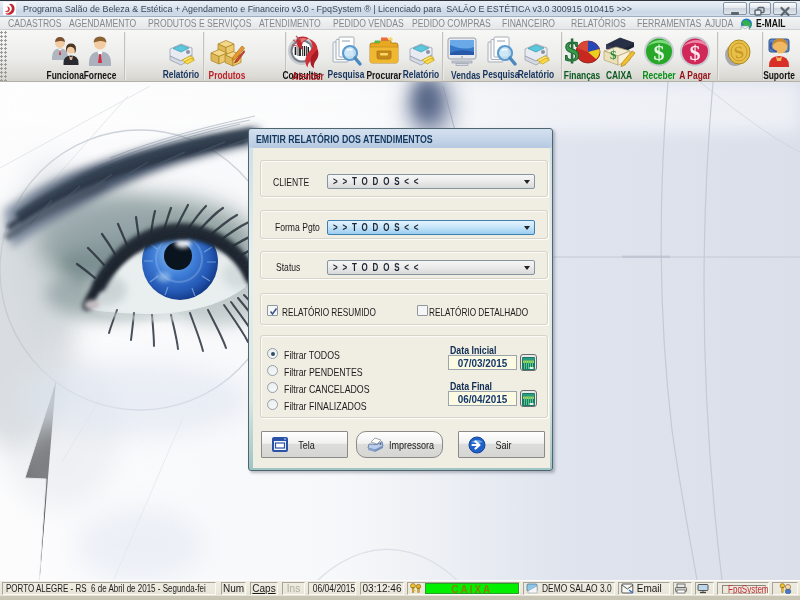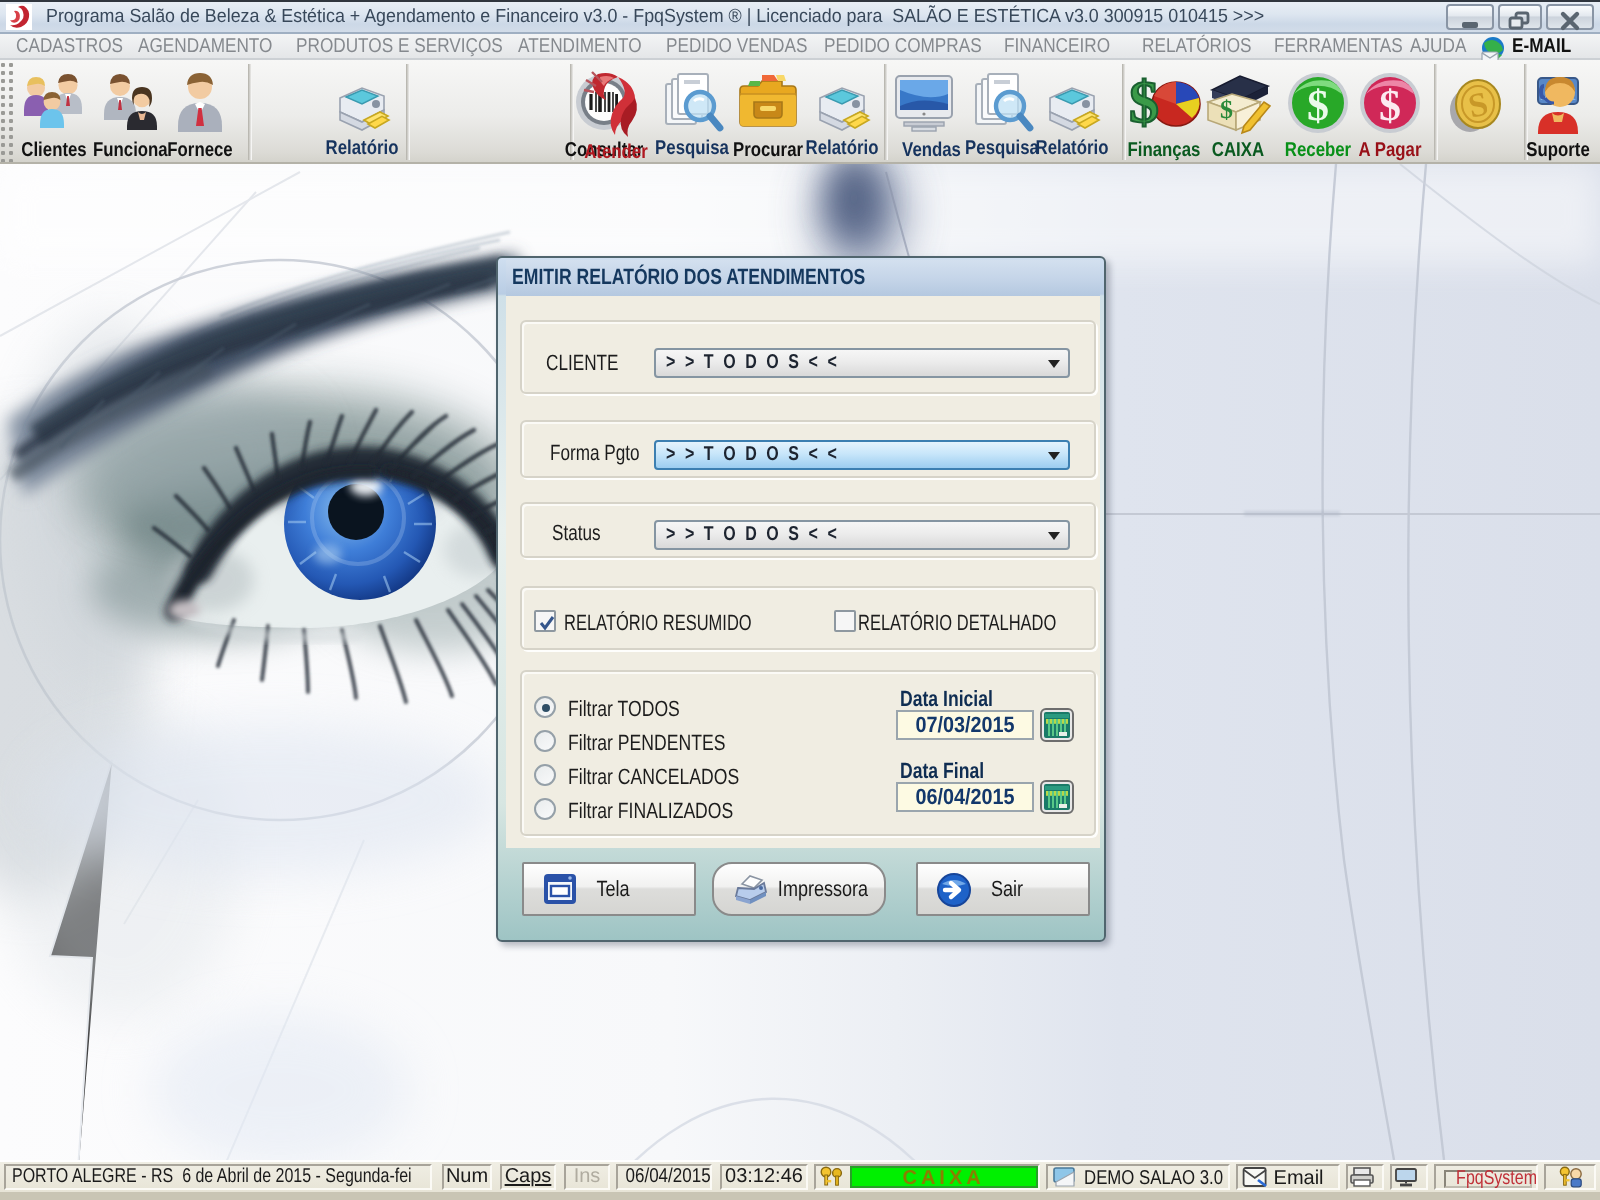--- a/index.html
+++ b/index.html
@@ -39,21 +39,21 @@
 
 #main { left:0; top:82px; width:800px; height:498px; }
 
 #dialog { left:248px; top:128px; width:305px; height:343px;
   border:1px solid #50656e; border-radius:3px;
   background:linear-gradient(#cfdff0, #b9cde4 18px, #cfe0e8 19px, #e8f0ee 40%, #d7e6e2 80%, #9ec4c4 100%);
   box-shadow:2px 2px 3px rgba(60,70,90,0.35); }
 #dlgtitle { left:4px; top:1px; width:297px; height:18px;
   background:linear-gradient(#d3e0ef, #c4d4e8 55%, #b4c8e0);
   font-size:11px; font-weight:bold; color:#15385e; line-height:18px; padding-left:3px; }
-#dlgclient { left:4px; top:19px; width:297px; height:276px; background:#f0ede2; }
+#dlgclient { left:4px; top:19px; width:297px; height:320px; background:#f0ede2; }
 .gbox { position:absolute; left:7px; width:288px; border:1px solid #d6d3c8; border-radius:3px;
   box-shadow:1px 1px 0 rgba(255,255,255,0.9), inset 1px 1px 0 rgba(255,255,255,0.7); }
 .dlbl { position:absolute; font-size:11px; color:#1c1c1c; white-space:nowrap;
   transform:scaleX(var(--sx,0.78)); transform-origin:0 0; }
 .ctx { display:inline-block; transform:scaleX(0.8); transform-origin:0 50%; }
 .dtx { display:inline-block; transform:scaleX(0.9); }
 .stx { display:inline-block; transform:scaleX(0.85); transform-origin:0 50%; }
 #dlgtitle span { display:inline-block; transform:scaleX(0.8); transform-origin:0 50%; }
 .combo { position:absolute; left:74px; width:208px; height:15px;
   border:1px solid #8595a2; border-radius:2px;
@@ -312,36 +312,20 @@
         <rect x="7" y="4.5" width="15" height="20" rx="1" fill="#fafbfc" stroke="#a8b0ba" stroke-width="1"></rect>
         <rect x="10" y="2" width="15" height="20" rx="1" fill="#ffffff" stroke="#a8b0ba" stroke-width="1"></rect>
         <rect x="13" y="5" width="8" height="2" fill="#c8ced6"></rect>
         <circle cx="21" cy="18" r="7" fill="#bfe0f4" fill-opacity="0.75" stroke="#5b9bd0" stroke-width="2.2"></circle>
         <path d="M26 23 L31 29" stroke="#4a88c0" stroke-width="3.4" stroke-linecap="round"></path>
         <path d="M18 15.5 Q20 13.5 23 15" stroke="#ffffff" stroke-width="1.4" fill="none"></path>
       </g>
     </defs>
   </svg>
 
-  <div class="tool" style="left:6px; width:42px;">
-    <svg class="ticon" width="36" height="35" viewBox="0 0 36 35">
-      <circle cx="9" cy="9" r="4.5" fill="#f2cba2"></circle>
-        <path d="M4.5 8 Q5 3.5 9 3.5 Q13.5 3.5 13.5 8 Q11 6.5 9 7 Q6 7.5 4.5 8" fill="#e8c05e"></path>
-      <path d="M3 20 Q3 12.5 9 12.5 Q15 12.5 15 20 L15 23 L3 23 Z" fill="#8a5fb0"></path>
-      <circle cx="25" cy="7.5" r="4.8" fill="#f2cba2"></circle>
-        <path d="M20 6.5 Q20.5 2 25 2 Q29.5 2 29.8 6.5 Q27 5 25 5.5 Q22 6 20 6.5" fill="#7a5230"></path>
-      <path d="M18 19 Q18 11.5 25 11.5 Q32 11.5 32 19 L32 22 L18 22 Z" fill="#b8bec8"></path>
-      <path d="M23.5 12 L25 16 L26.5 12 Z" fill="#fff"></path>
-        <path d="M24.6 13 L25.4 13 L26 18 L24 18 Z" fill="#c03040"></path>
-      <circle cx="17" cy="16" r="4.2" fill="#f2cba2"></circle>
-        <path d="M12.8 15 Q13 11 17 11 Q21 11 21.2 15 Q19 13.5 17 14 Q14.5 14.5 12.8 15" fill="#8a6234"></path>
-      <path d="M11 27 Q11 19.5 17 19.5 Q23 19.5 23 27 L23 29 L11 29 Z" fill="#6cc4ec"></path>
-    </svg>
-    <span class="tcap" style="color:#111;">Clientes</span>
-  </div>
   <div class="tool" style="left:43px; width:44px;">
     <svg class="ticon" width="36" height="35" viewBox="0 0 36 35">
       <circle cx="13" cy="8" r="5" fill="#f2cba2"></circle>
         <path d="M8 7 Q8.5 2 13 2 Q17.5 2 18 7 Q15 5.5 13 6 Q10 6.5 8 7" fill="#7a5230"></path>
       <path d="M5 22 Q5 13.5 13 13.5 Q21 13.5 21 22 L21 25 L5 25 Z" fill="#b0b6c0"></path>
       <path d="M11.5 14 L13 18 L14.5 14 Z" fill="#fff"></path>
         <path d="M12.6 15 L13.4 15 L14 20 L12 20 Z" fill="#c03040"></path>
       <circle cx="24" cy="14" r="4.6" fill="#f2cba2"></circle>
       <path d="M19 14 Q19 8.5 24 8.5 Q29 8.5 29 14 Q29 17 27.5 18.5 Q28.5 14 26 12.5 Q23 11 20.5 13 Q19.5 14.5 20 17.5 Q19 16 19 14" fill="#4a3520"></path>
       <path d="M16.5 28 Q16.5 20.5 24 20.5 Q31.5 20.5 31.5 28 L31.5 30 L16.5 30 Z" fill="#2a2a30"></path>
@@ -360,20 +344,38 @@
     <span class="tcap" style="color:#111;">Fornece</span>
   </div>
   <div class="tsep" style="left:124px;"></div>
   <div class="tool" style="left:158px; width:46px;">
     <svg class="ticon" width="34" height="34" viewBox="0 0 34 34">
         <use href="#printer"></use>
       </svg>
     <span class="tcap" style="color:#16335e;">Relatório</span>
   </div>
   <div class="tsep" style="left:203px;"></div>
+  <div class="tool" style="left:203px; width:48px;">
+    <svg class="ticon" width="36" height="35" viewBox="0 0 36 35">
+      <g stroke="#b08828" stroke-width="0.8">
+      <path d="M9 9 L17 5.5 L25 9 L17 12.5 Z" fill="#f4d888"></path>
+      <path d="M9 9 L17 12.5 L17 20 L9 16.5 Z" fill="#dfb858"></path>
+      <path d="M25 9 L17 12.5 L17 20 L25 16.5 Z" fill="#eccb70"></path>
+      <path d="M2 18 L10 14.5 L18 18 L10 21.5 Z" fill="#f4d888"></path>
+      <path d="M2 18 L10 21.5 L10 29 L2 25.5 Z" fill="#dfb858"></path>
+      <path d="M18 18 L10 21.5 L10 29 L18 25.5 Z" fill="#eccb70"></path>
+      <path d="M16 20 L24 16.5 L32 20 L24 23.5 Z" fill="#f4d888"></path>
+      <path d="M16 20 L24 23.5 L24 31 L16 27.5 Z" fill="#dfb858"></path>
+      <path d="M32 20 L24 23.5 L24 31 L32 27.5 Z" fill="#eccb70"></path>
+      </g>
+      <path d="M24 22 L33 11 L35.5 13 L26.5 24 L23 25.5 Z" fill="#e89830" stroke="#b87818" stroke-width="0.8"></path>
+      <path d="M27 25 L35 15.5 L36 16.5 L28.5 26.5 L25.5 28 Z" fill="#d04838" stroke="#982818" stroke-width="0.7"></path>
+    </svg>
+    <span class="tcap" style="color:#c02028;">Produtos</span>
+  </div>
   <div class="tool" style="left:239px; width:54px;margin-left:36px;">
     <svg class="ticon" width="34" height="35" viewBox="0 0 34 35">
       <circle cx="17" cy="16" r="14" fill="#c8ccd2"></circle>
       <circle cx="17" cy="16" r="11.5" fill="#787f88"></circle>
       <circle cx="17" cy="16" r="9.5" fill="#fdfdfd"></circle>
       <g stroke="#1a1a1a">
           <path d="M10.5 12 V20" stroke-width="1.6"></path>
           <path d="M13 11 V21" stroke-width="0.8"></path>
           <path d="M15 11 V21" stroke-width="1.8"></path>
           <path d="M17.5 11 V21" stroke-width="0.8"></path>

